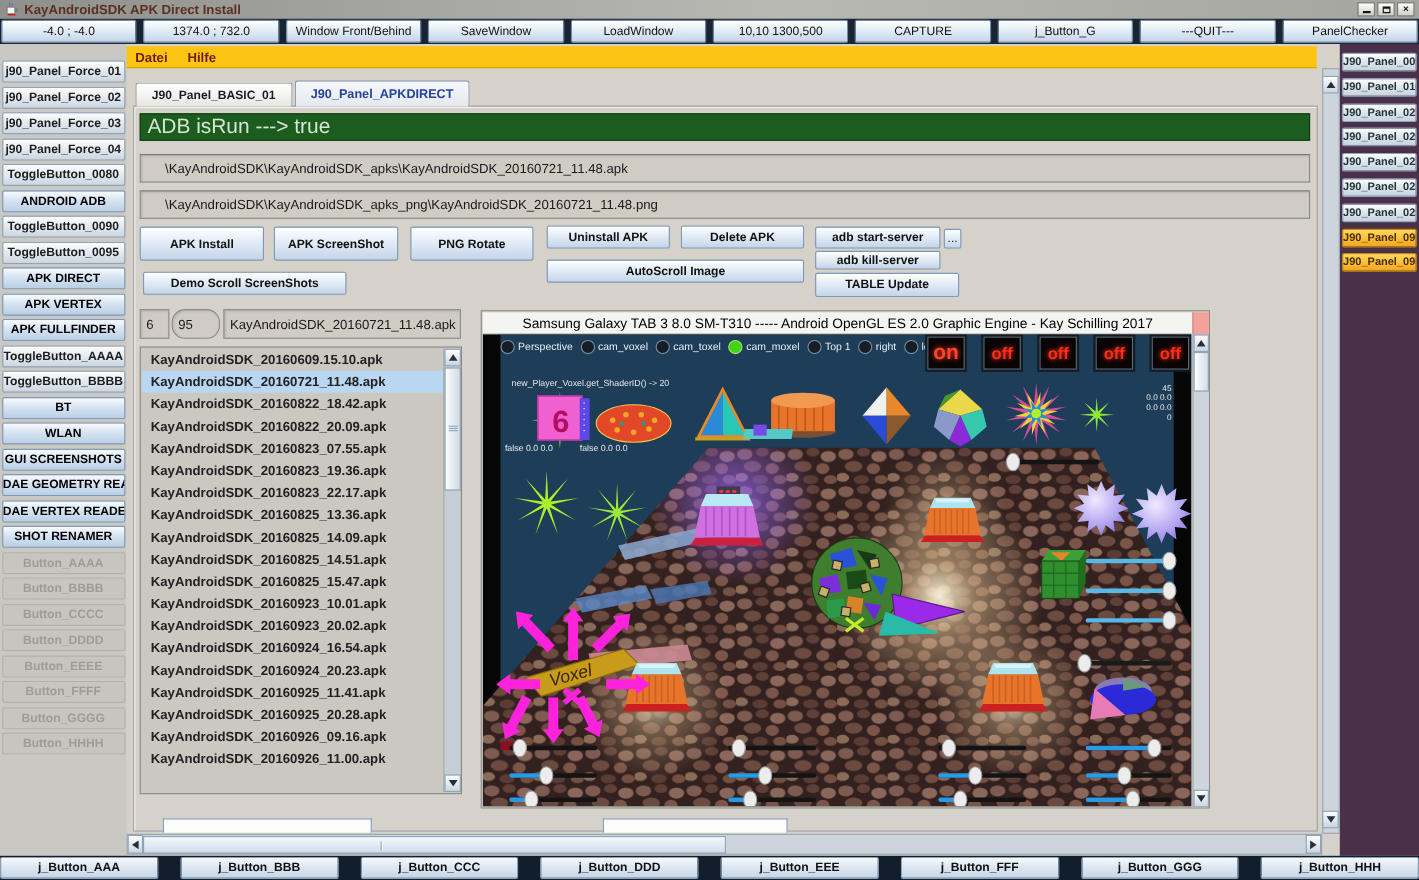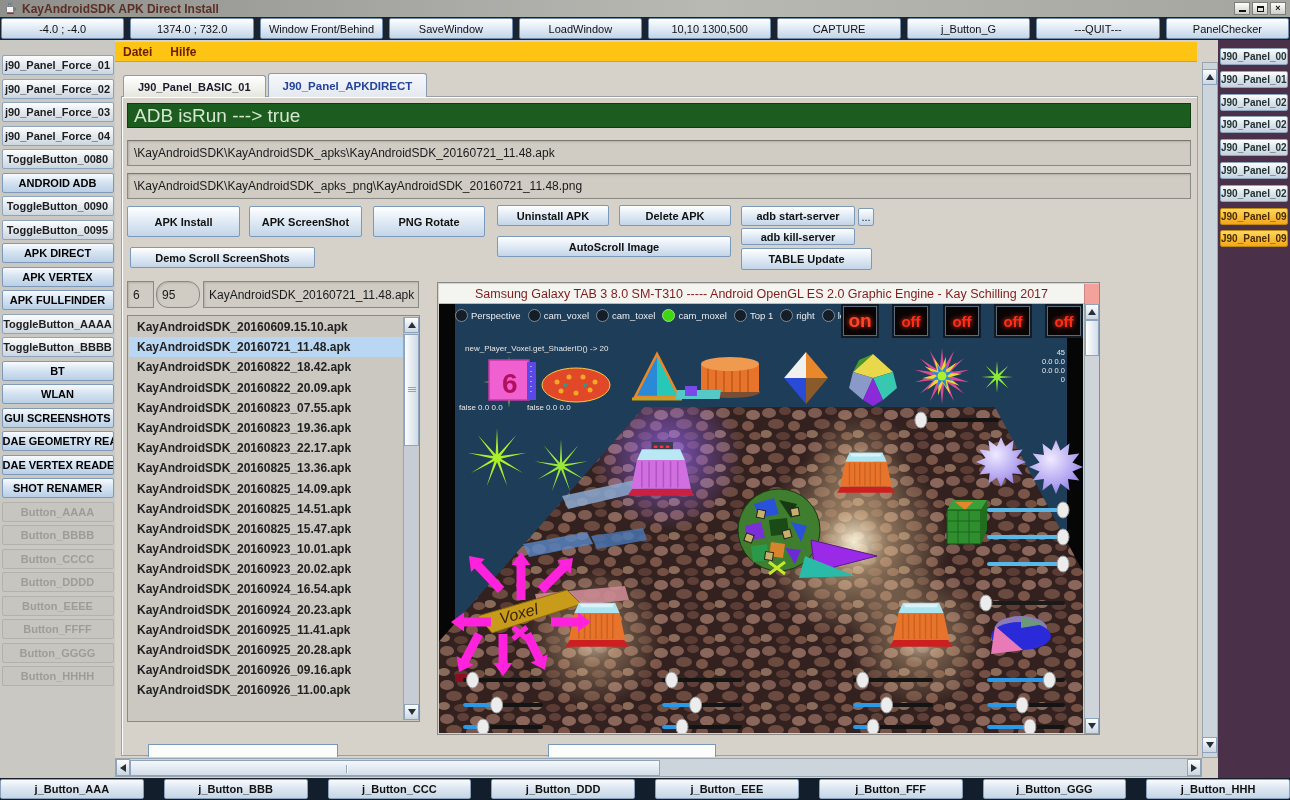--- a/index.html
+++ b/index.html
@@ -29,38 +29,38 @@
 
   
   .menubar{left:115px;top:42px;width:1082px;height:20px;background:var(--accent-yellow,#fdc414);display:flex;align-items:center;gap:18px;padding-left:8px;border-bottom:1px solid #d8a400;}
   .menu-item{font-size:12px;font-weight:700;color:#6a1e00;}
   .tabs-strip{left:123px;top:73px;width:600px;height:24px;display:flex;align-items:flex-end;gap:2px;}
   .tab{height:22px;border:1px solid #8a9ab0;border-bottom:none;border-radius:3px 3px 0 0;background:linear-gradient(#ffffff,#e6e6e0);font-size:11px;font-weight:700;color:#1a1a2a;padding:0 14px;z-index:3;}
   .tab.active{height:24px;background:linear-gradient(#f6f8fb,#e4e9ef);color:#24439b;font-size:11.5px;}
   .tab-panel{left:121px;top:96px;width:1077px;height:660px;border:1px solid #9aa0a8;box-shadow:inset 1px 1px 0 #fff;z-index:1;}
 
   .green-banner{left:127px;top:103px;width:1064px;height:25px;background:var(--green-banner,#1c5c1e);border:1px solid #0e3c10;color:#d6e6d2;font-size:19px;line-height:23px;padding-left:6px;z-index:2;white-space:nowrap;}
-  .path-field{left:127px;width:1064px;height:26px;background:#d0ccc4;border:1px solid #8a8a84;border-top-color:#77776f;box-shadow:inset 1px 1px 2px #b3afa7;font-size:12px;color:#1a1a1a;line-height:24px;padding-left:6px;z-index:2;white-space:nowrap;}
+  .path-field{left:127px;width:1064px;height:26px;background:#d0ccc4;border:1px solid #8a8a84;border-top-color:#77776f;box-shadow:inset 1px 1px 2px #b3afa7;font-size:12px;color:#1a1a1a;line-height:24px;padding-left:22px;z-index:2;white-space:nowrap;}
 
   .btn{border:1px solid #7a99bb;border-radius:2px;background:linear-gradient(#ffffff,#e2ecf6 45%,#c4d5e8);font-size:11px;font-weight:700;color:#111;padding:0;z-index:2;white-space:nowrap;}
   .meta-field{background:#d0ccc4;border:1px solid #8a8a84;box-shadow:inset 1px 1px 2px #b3afa7;font-size:12px;color:#1a1a1a;padding-left:5px;display:flex;align-items:center;z-index:2;white-space:nowrap;overflow:hidden;}
 
   
   .apk-list{left:127px;top:315px;width:293px;height:407px;background:#cbc8c2;border:1px solid #8a8a84;z-index:2;}
   .apk-items{position:absolute;left:1px;top:1px;width:276px;height:403px;overflow:hidden;}
   .apk-item{height:20.2px;line-height:20px;font-size:12px;font-weight:700;color:#222;padding-left:8px;white-space:nowrap;}
   .apk-item.selected{background:var(--selection-blue,#b9d6f2);}
   .list-scroll{position:absolute;right:1px;top:1px;width:15px;height:403px;background:#c6cdd5;border-left:1px solid #9aa;}
   .sb-box{position:absolute;left:0;width:15px;height:16px;background:linear-gradient(#fdfdfd,#ccd6e0);border:1px solid #8ea4bc;display:flex;align-items:center;justify-content:center;}
   .list-thumb{position:absolute;left:0;top:17px;width:15px;height:112px;background:linear-gradient(90deg,#fdfdfd,#cfdae6);border:1px solid #8ea4bc;}
   .grip{position:absolute;left:3px;width:8px;height:1px;background:#8ea4bc;box-shadow:0 2px 0 #8ea4bc,0 4px 0 #8ea4bc;}
 
   
   .preview{left:437px;top:282px;width:663px;height:453px;border:1px solid #8a8a88;background:#d6d2ca;z-index:2;}
-  .p-header{position:absolute;left:1px;top:1px;width:645px;height:20px;background:#f4f4f0;border-bottom:1px solid #bbb;font-size:12.5px;color:#7f1d1d;text-align:center;line-height:20px;white-space:nowrap;overflow:hidden;}
+  .p-header{position:absolute;left:1px;top:1px;width:645px;height:20px;background:#f4f4f0;border-bottom:1px solid #bbb;font-size:12.5px;color:#000000;text-align:center;line-height:20px;white-space:nowrap;overflow:hidden;}
   .p-pink{position:absolute;left:646px;top:1px;width:15px;height:20px;background:#f2a29a;border-left:1px solid #c88;}
   .p-scroll{position:absolute;left:646px;top:21px;width:15px;height:430px;background:#cfd4da;border-left:1px solid #9aa;}
   .p-thumb{position:absolute;left:0;top:16px;width:14px;height:36px;background:linear-gradient(90deg,#fff,#d4dde8);border:1px solid #8ea4bc;}
   .scene{position:absolute;left:1px;top:21px;width:644px;height:429px;background:#060606;overflow:hidden;}
   .scene svg{position:absolute;left:0;top:0;}
   .radio-row{position:absolute;left:16px;top:5px;display:flex;align-items:center;gap:7px;z-index:5;}
   .radio{display:flex;align-items:center;gap:3px;}
   .rdot{width:13px;height:13px;border-radius:50%;background:radial-gradient(circle at 35% 30%,#3a4document6,#10181f);background-color:#151d26;border:1px solid #7e8c9a;}
   .radio.selected .rdot{background:radial-gradient(circle at 40% 35%,#9aff5a,#2eb societe00);background-color:#3ed612;border-color:#aadd77;}
   .rlabel{font-size:9.5px;color:#e9edf2;white-space:nowrap;}

